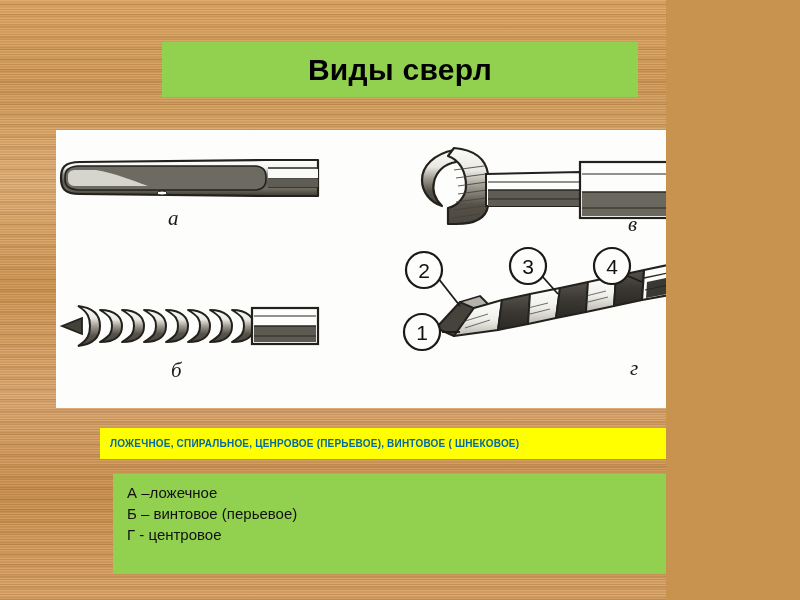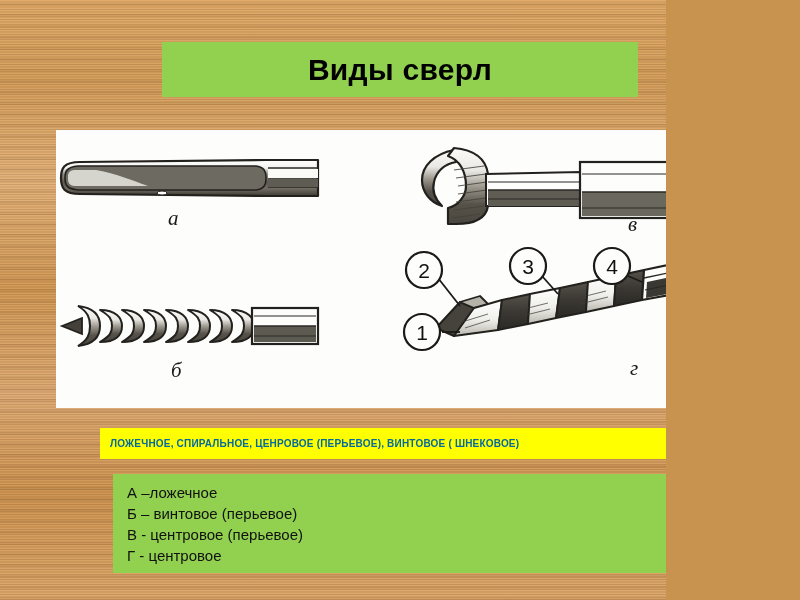--- a/index.html
+++ b/index.html
@@ -261,17 +261,16 @@
     <span class="fig-label" style="left:574px;top:226px;">г</span>
   </div>
 
   <div id="yellow-box">
     <span id="yellow-text">ЛОЖЕЧНОЕ,    СПИРАЛЬНОЕ,   ЦЕНРОВОЕ (ПЕРЬЕВОЕ),   ВИНТОВОЕ ( ШНЕКОВОЕ)</span>
   </div>
 
   <div id="legend-box">
     <div class="legend-line">А –ложечное</div>
     <div class="legend-line">Б – винтовое  (перьевое)</div>
-    <div class="legend-line">В - центровое  (перьевое)</div>
     <div class="legend-line">Г - центровое</div>
   </div>
 
 </div>
 
 </body></html>

